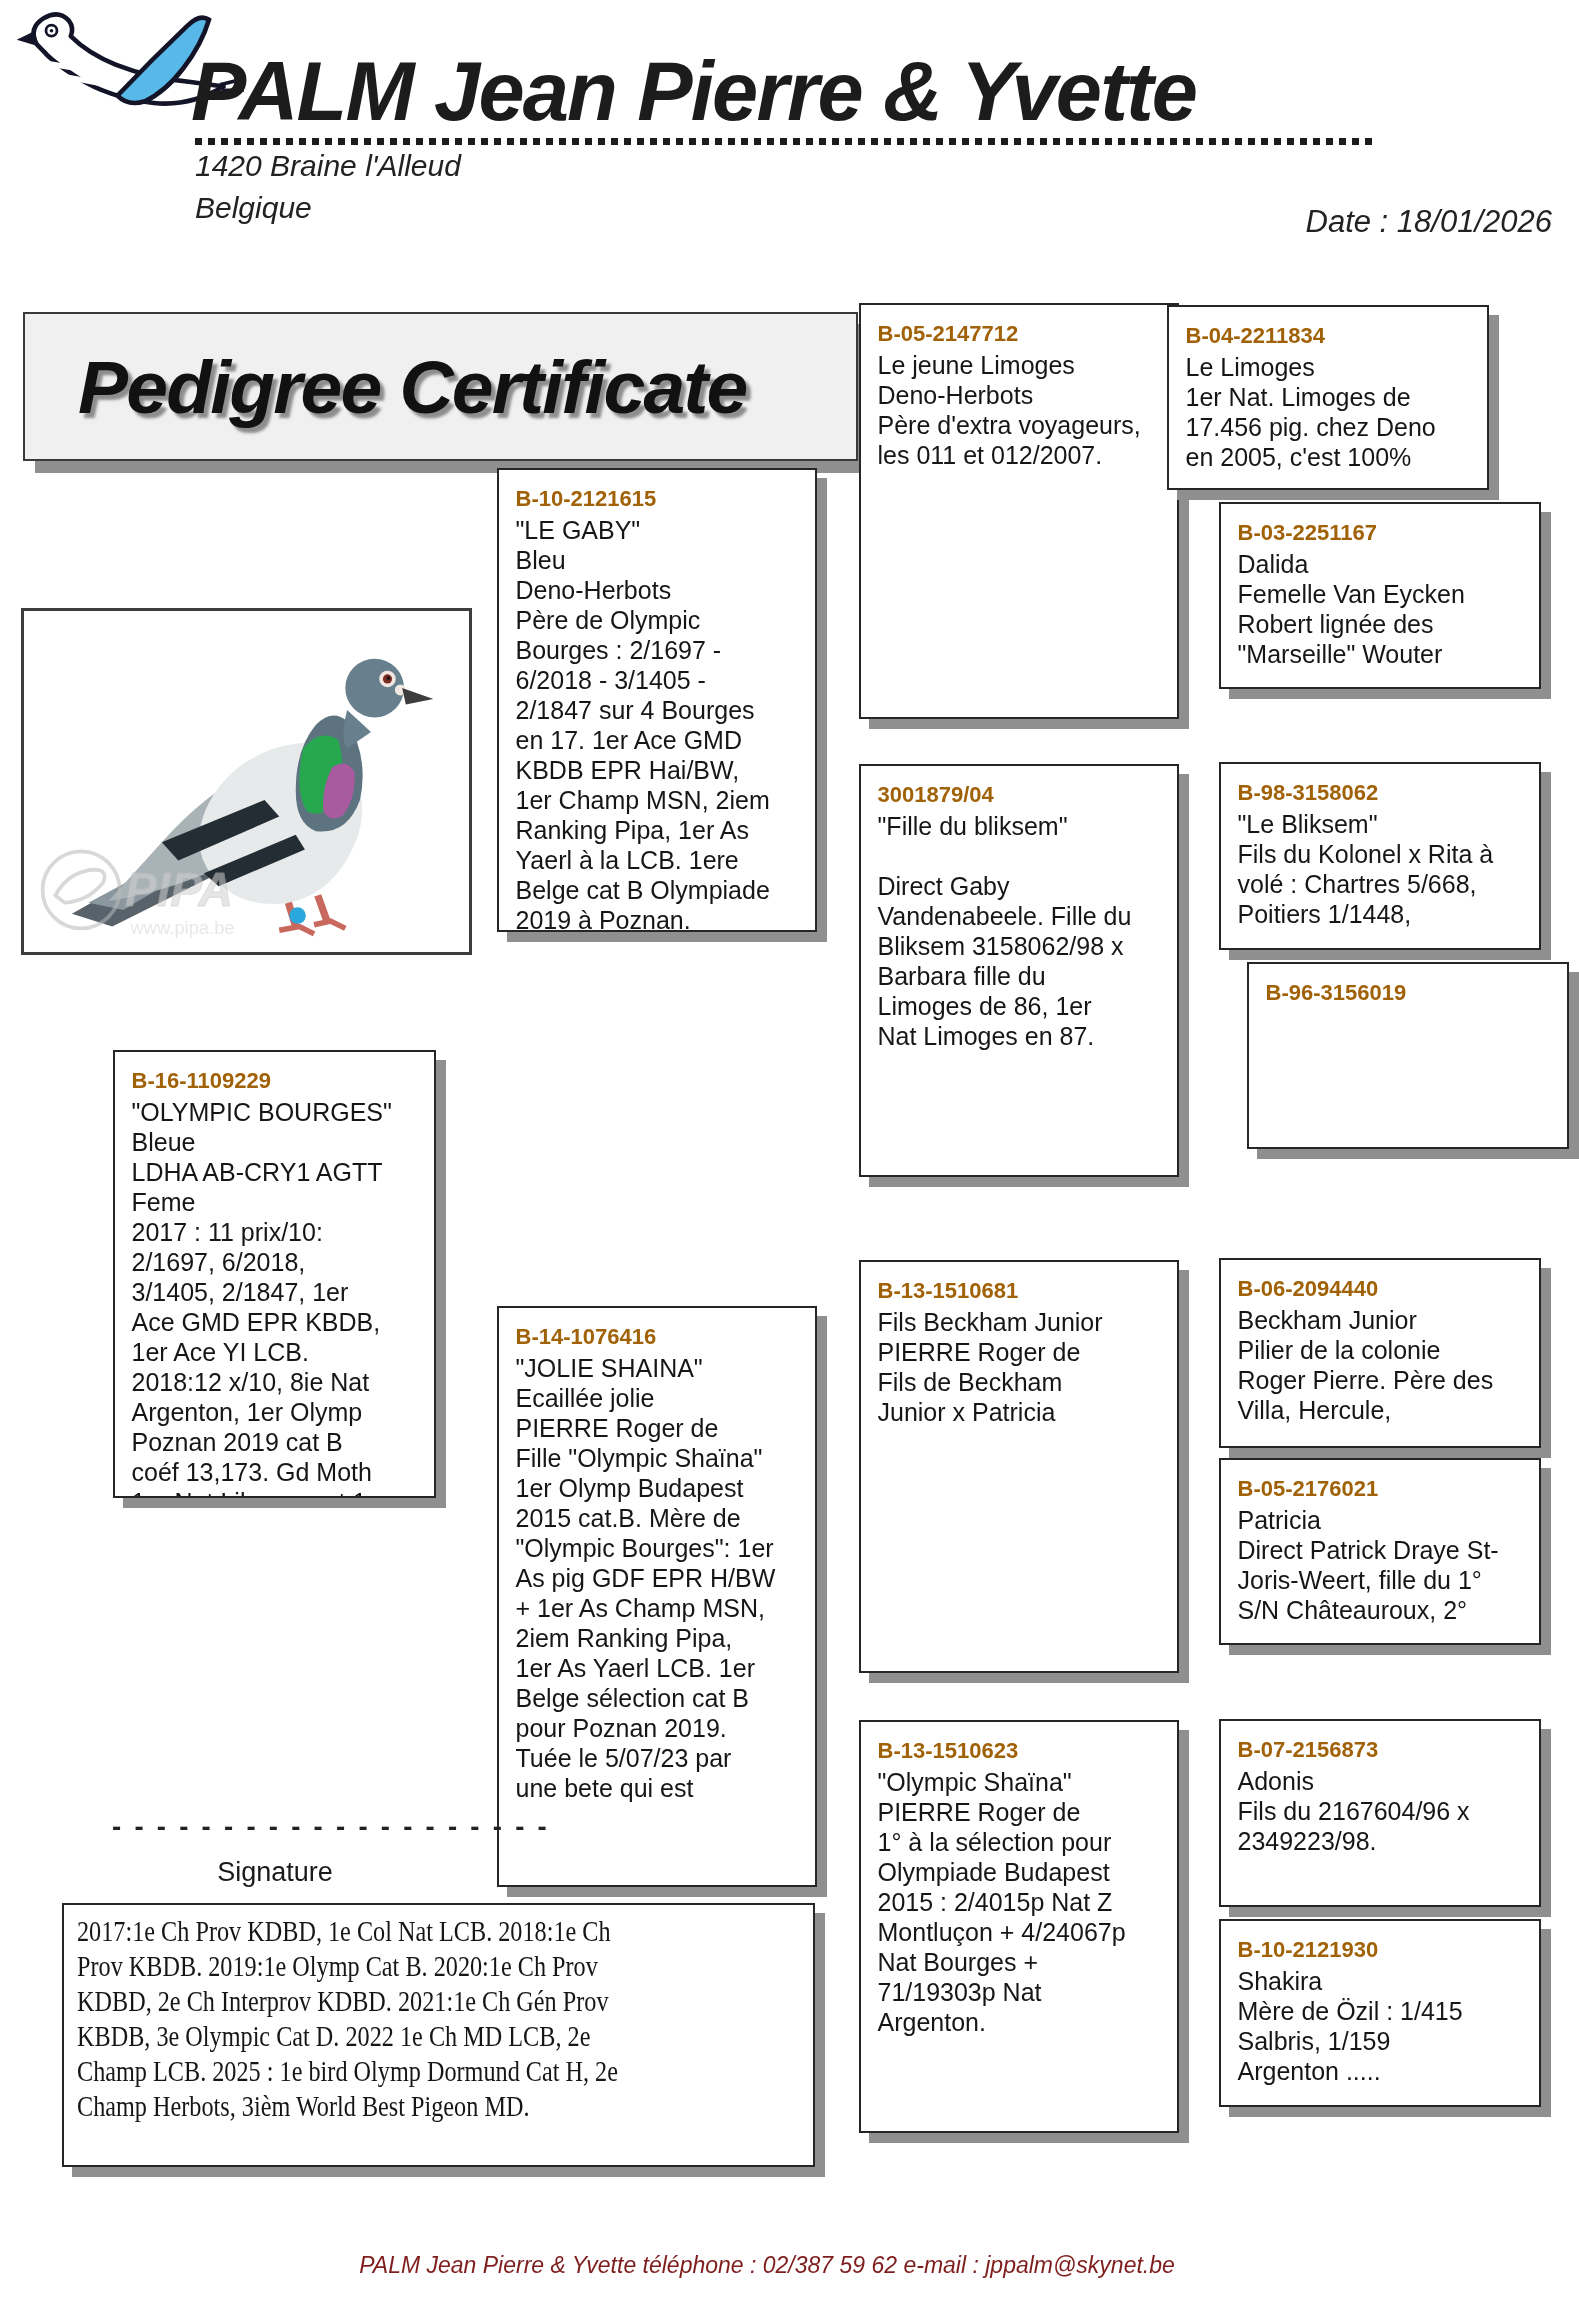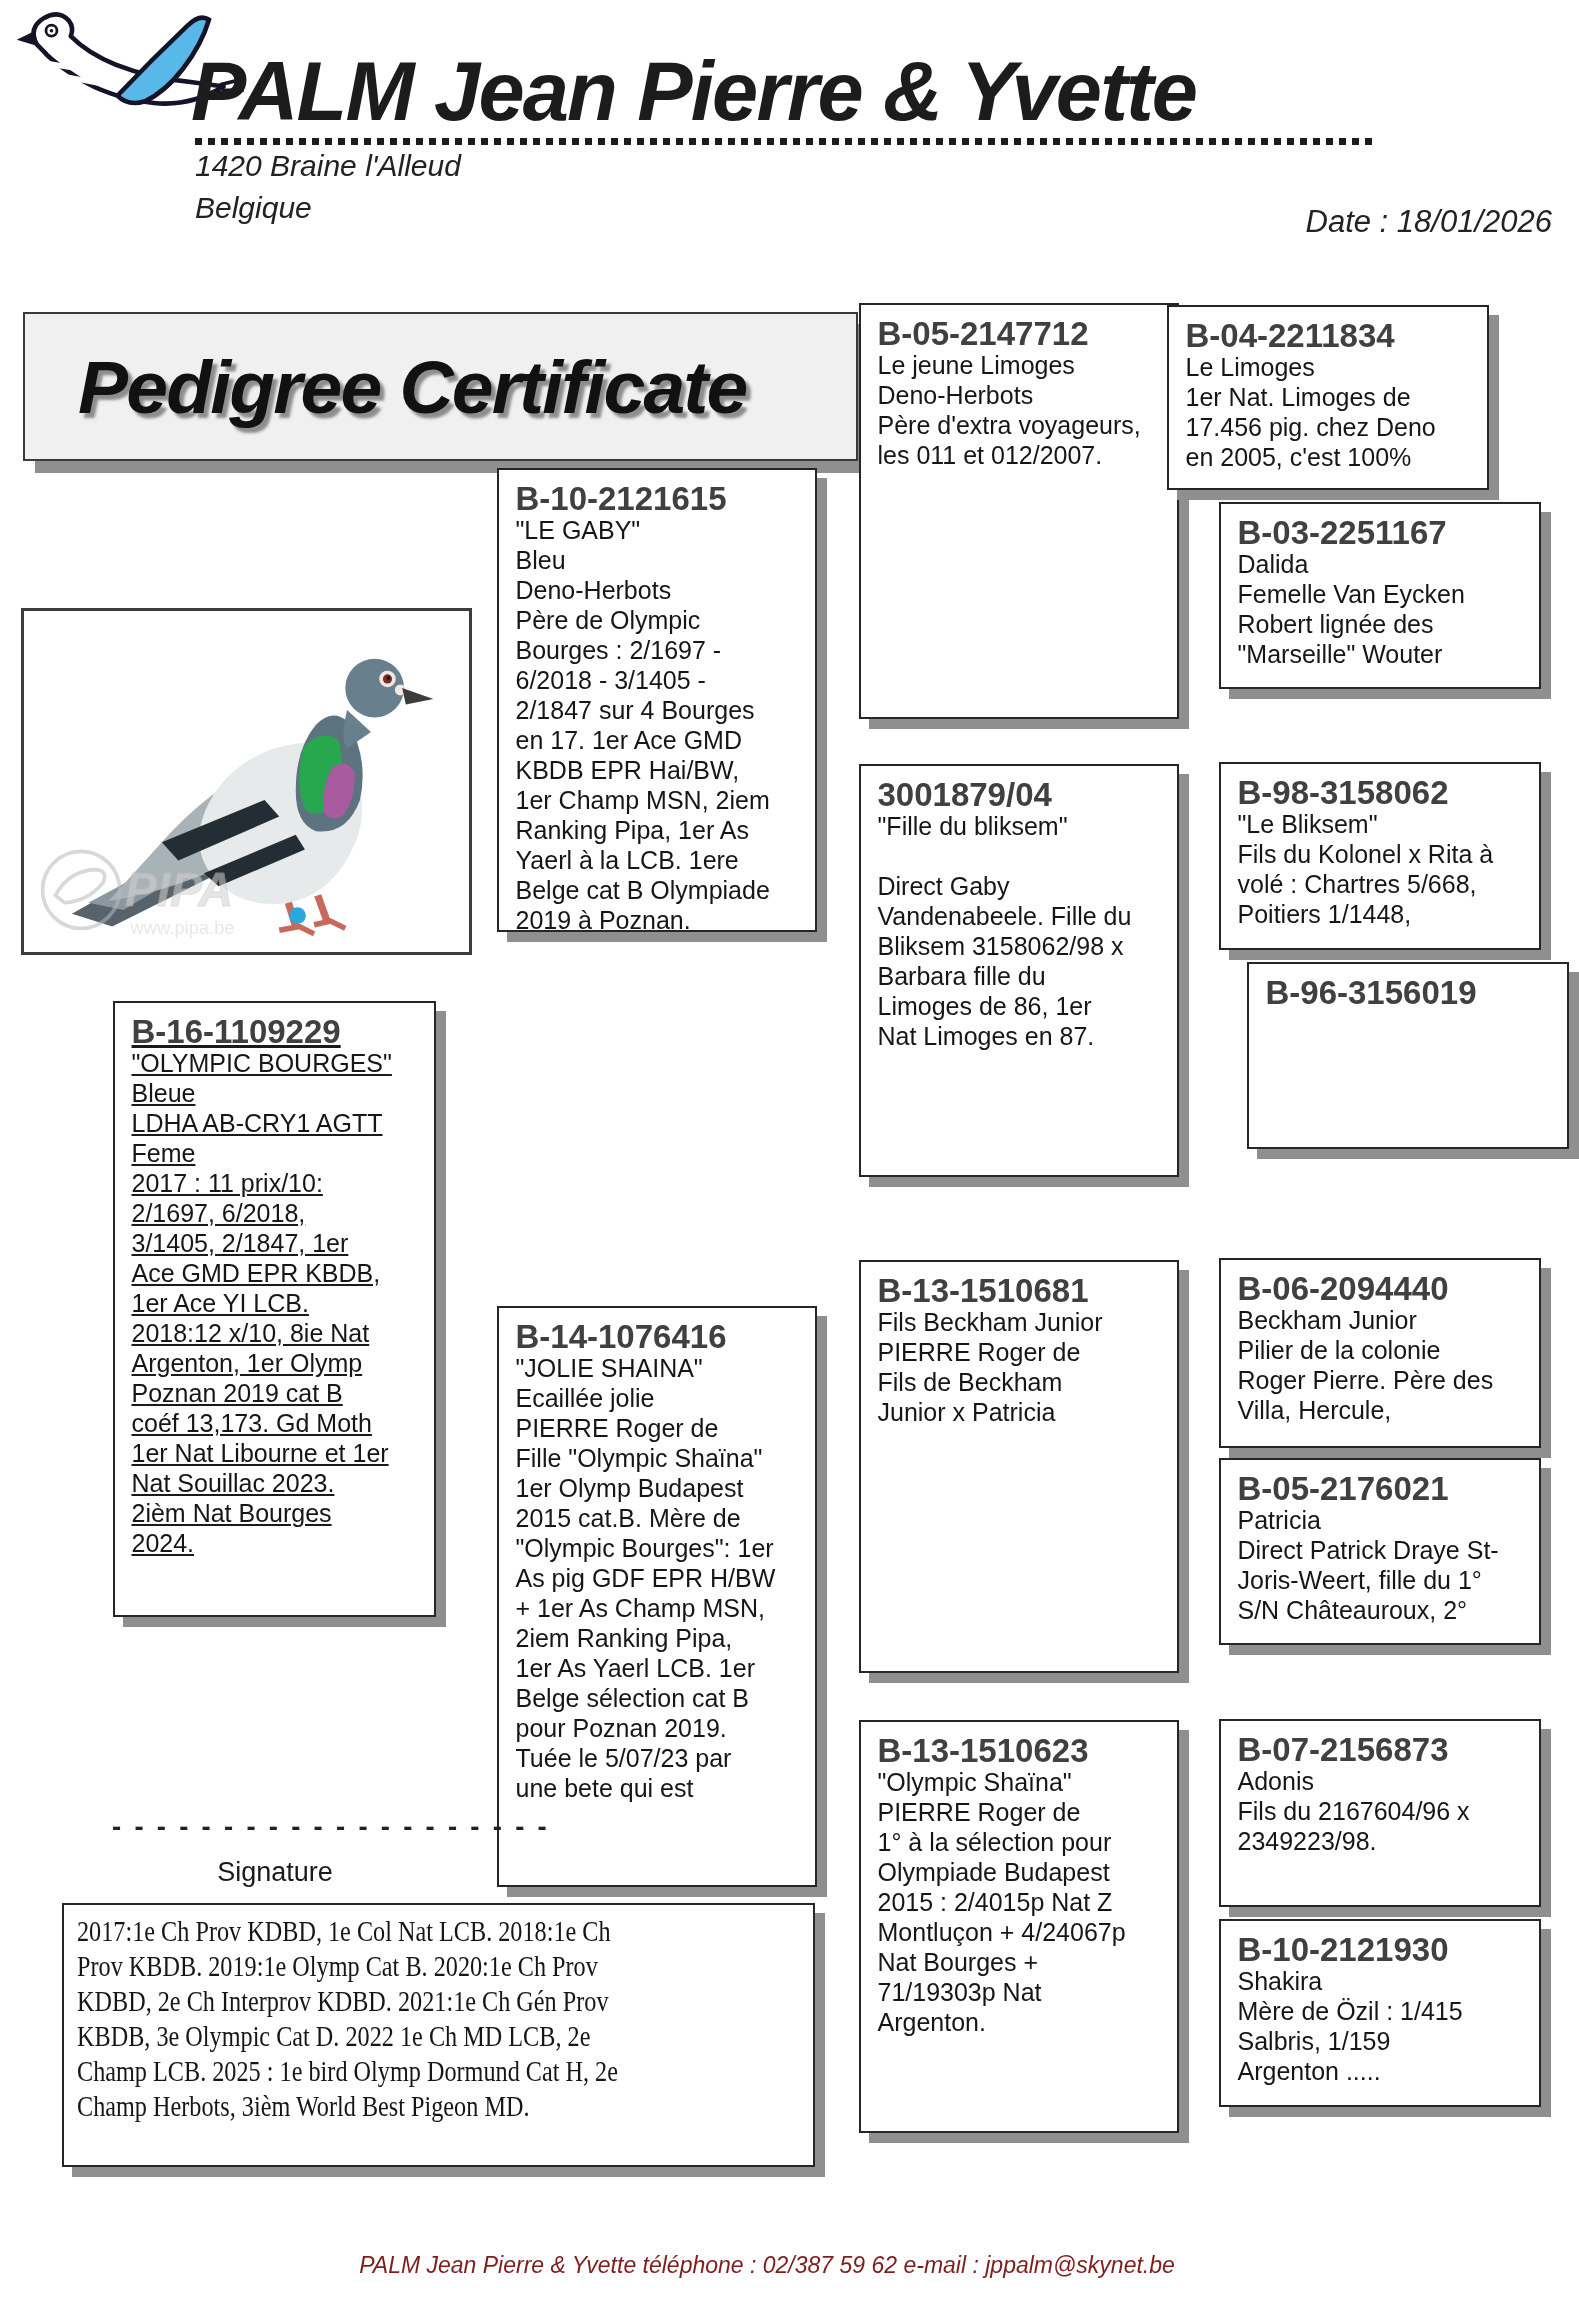--- a/index.html
+++ b/index.html
@@ -41,21 +41,21 @@
     position:absolute; left:21px; top:608px; width:445px; height:341px;
     border:3.7px solid #3d3d3d; background:#ffffff;
   }
   .photo svg { display:block; }
   
   .pbox {
     position:absolute; background:#ffffff; border:2.8px solid #262626;
     box-shadow:10px 10px 0 0 #8f8f8f; box-sizing:border-box;
     padding:12px 13px 9.2px 16.5px; overflow:hidden;
   }
-  .pbox .ring { font-size:33px; font-weight:bold; color:#404040; line-height:33px; }
+  .pbox .ring { font-size:22px; font-weight:bold; color:#a16207; line-height:33px; }
   .pbox .body { font-size:25px; color:#161616; line-height:30px; white-space:pre-line; }
   
   .sig-dashes {
     position:absolute; left:112px; top:1811px; width:331px;
     font-size:27.5px; font-weight:bold; letter-spacing:2.8px; color:#222; white-space:nowrap;
   }
   .sig-label {
     position:absolute; left:119px; top:1857px; width:312px; text-align:center;
     font-size:27px; color:#1a1a1a;
   }
@@ -137,21 +137,21 @@
 
       <g opacity="0.55">
         <circle cx="62" cy="304" r="42" fill="none" stroke="#b9b9b9" stroke-width="4"></circle>
         <path d="M34,310 Q48,284 76,282 Q92,282 86,296 Q70,316 44,318 Z" fill="none" stroke="#b9b9b9" stroke-width="4"></path>
         <text x="110" y="322" font-family="Liberation Sans, sans-serif" font-size="52" font-weight="bold" font-style="italic" fill="#d2d2d2" stroke="#bdbdbd" stroke-width="1">PIPA</text>
         <text x="116" y="352" font-family="Liberation Sans, sans-serif" font-size="20" fill="#d5d5d5">www.pipa.be</text>
       </g>
     </svg>
   </div>
 
-  <div class="pbox" style="left:113px; top:1001px; width:323px; height:616px;text-decoration:underline;">
+  <div class="pbox" style="left:113px; top:1050px; width:323px; height:448px;">
     <div class="ring">B-16-1109229</div>
     <div class="body">"OLYMPIC BOURGES"
 Bleue
 LDHA AB-CRY1 AGTT
 Feme
 2017 : 11 prix/10:
 2/1697, 6/2018,
 3/1405, 2/1847, 1er
 Ace GMD EPR KBDB,
 1er Ace YI LCB.

